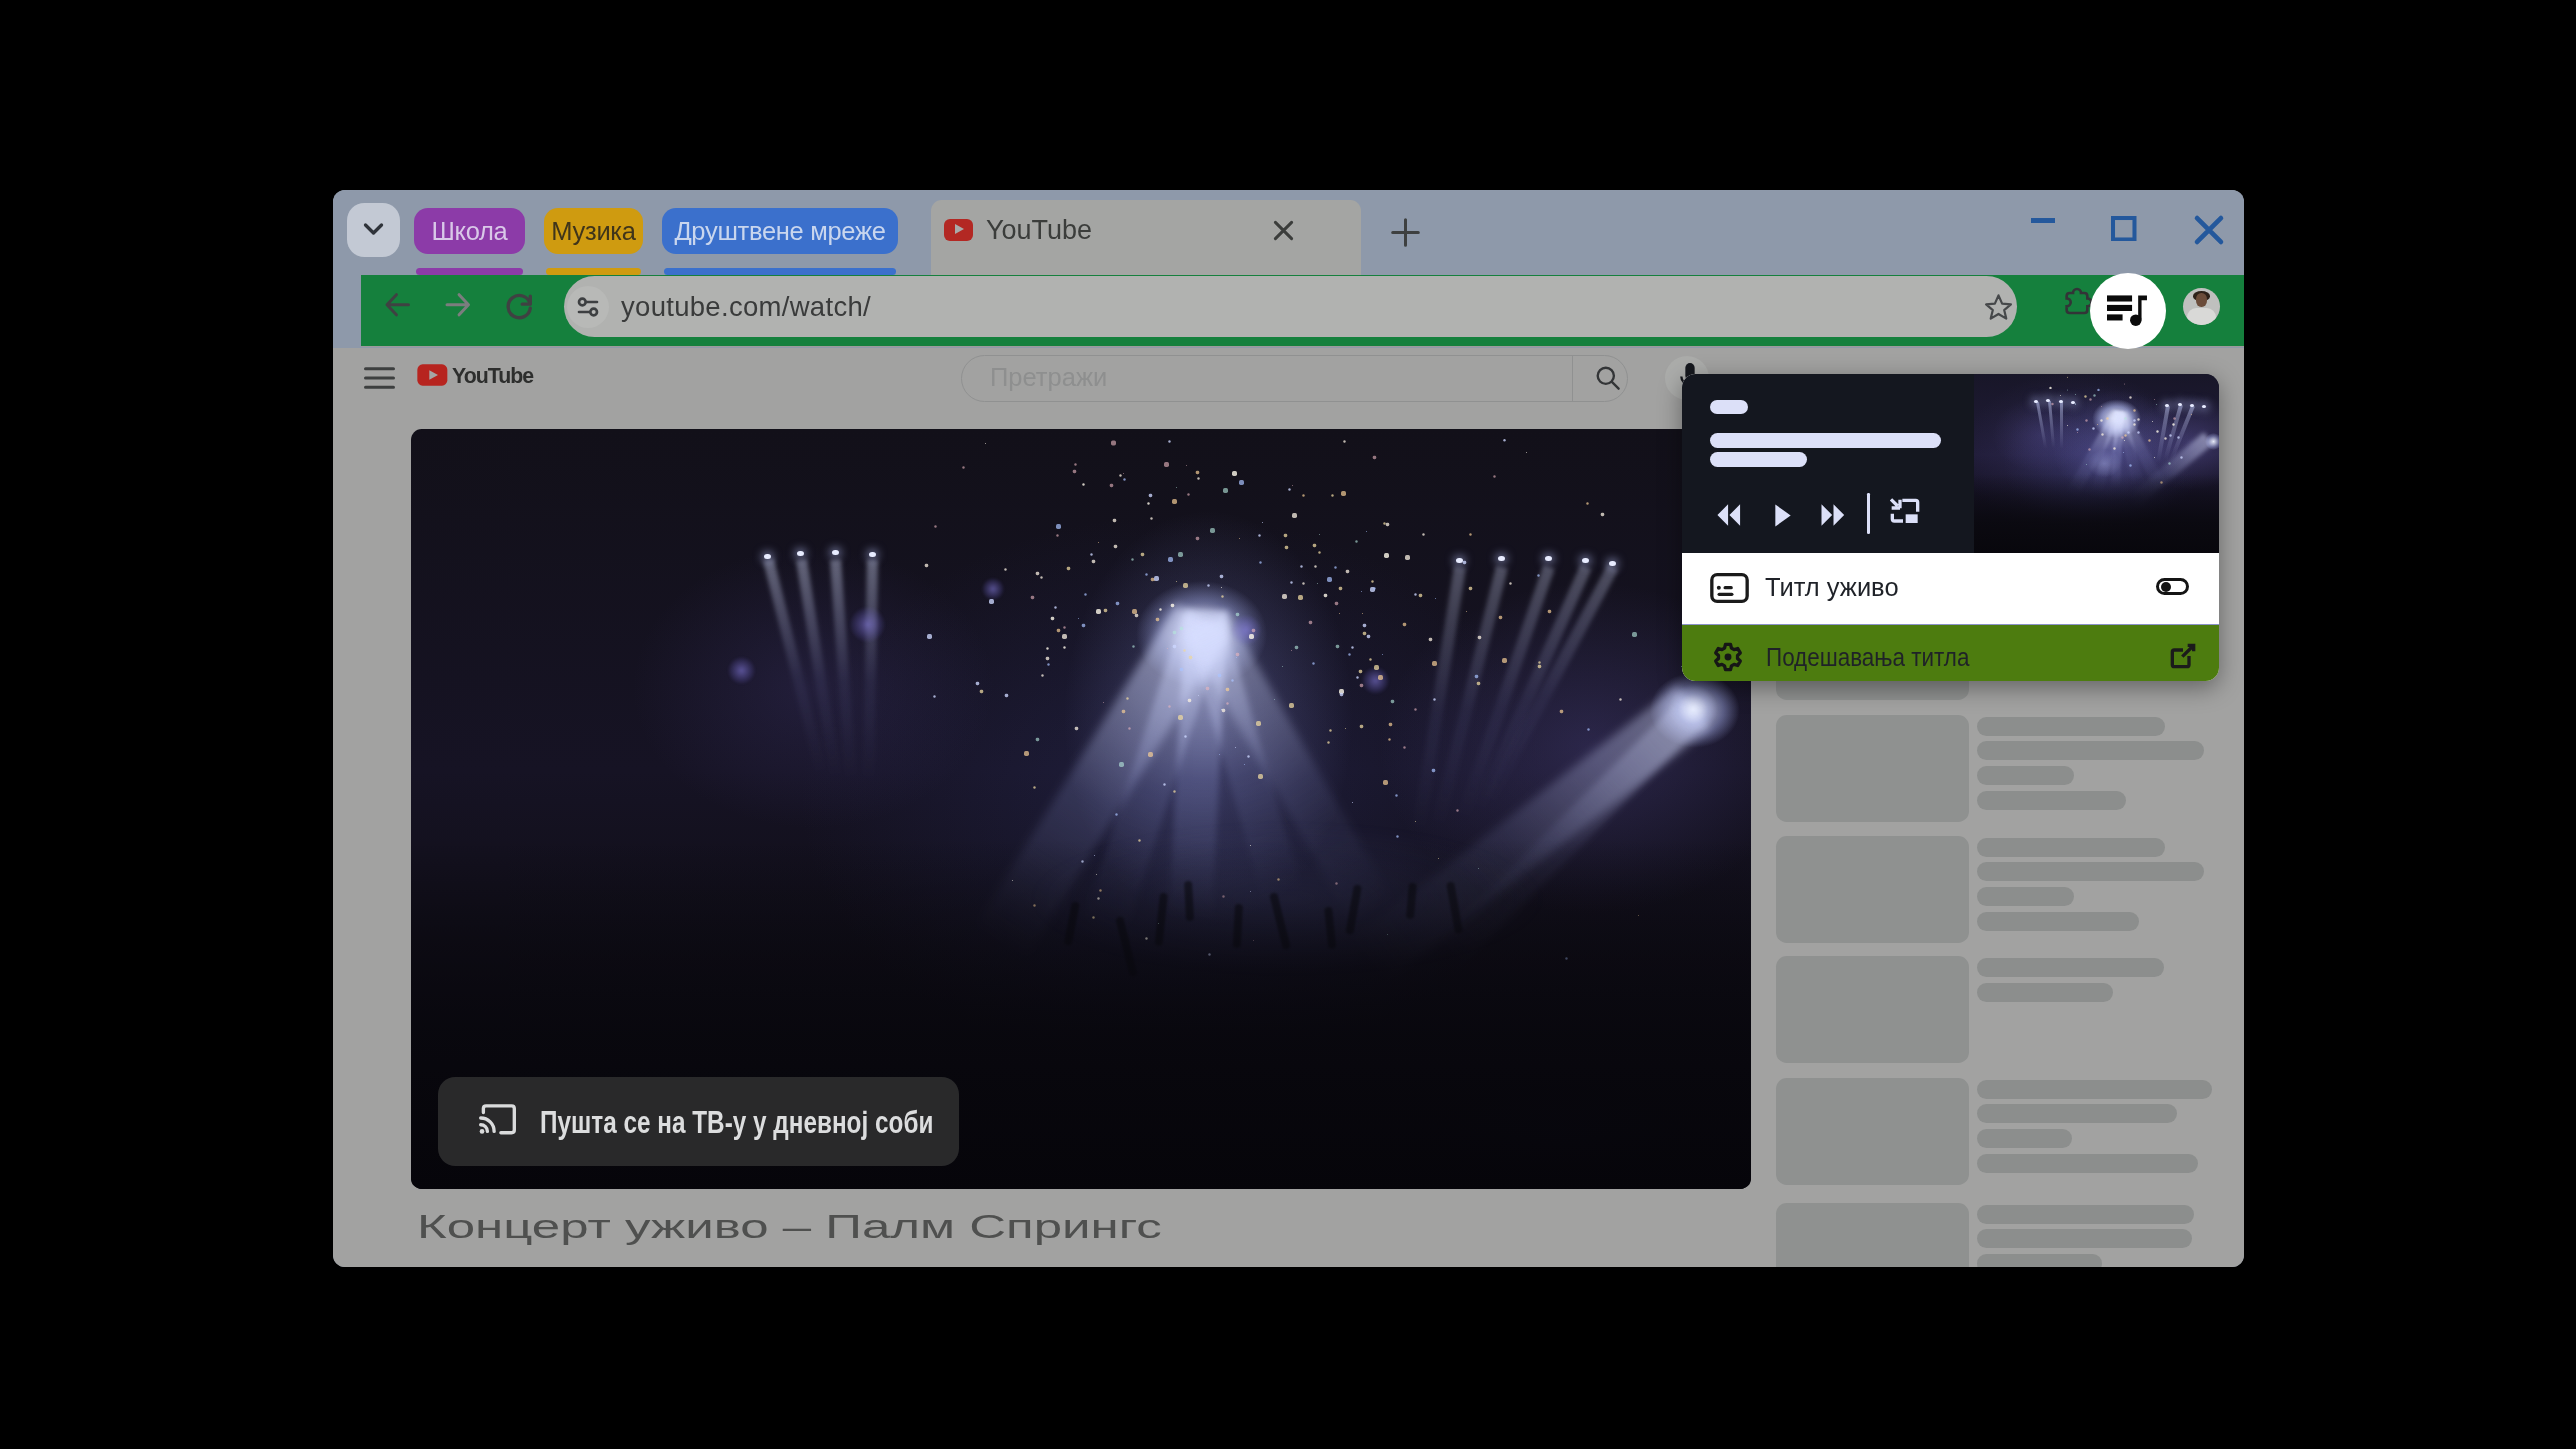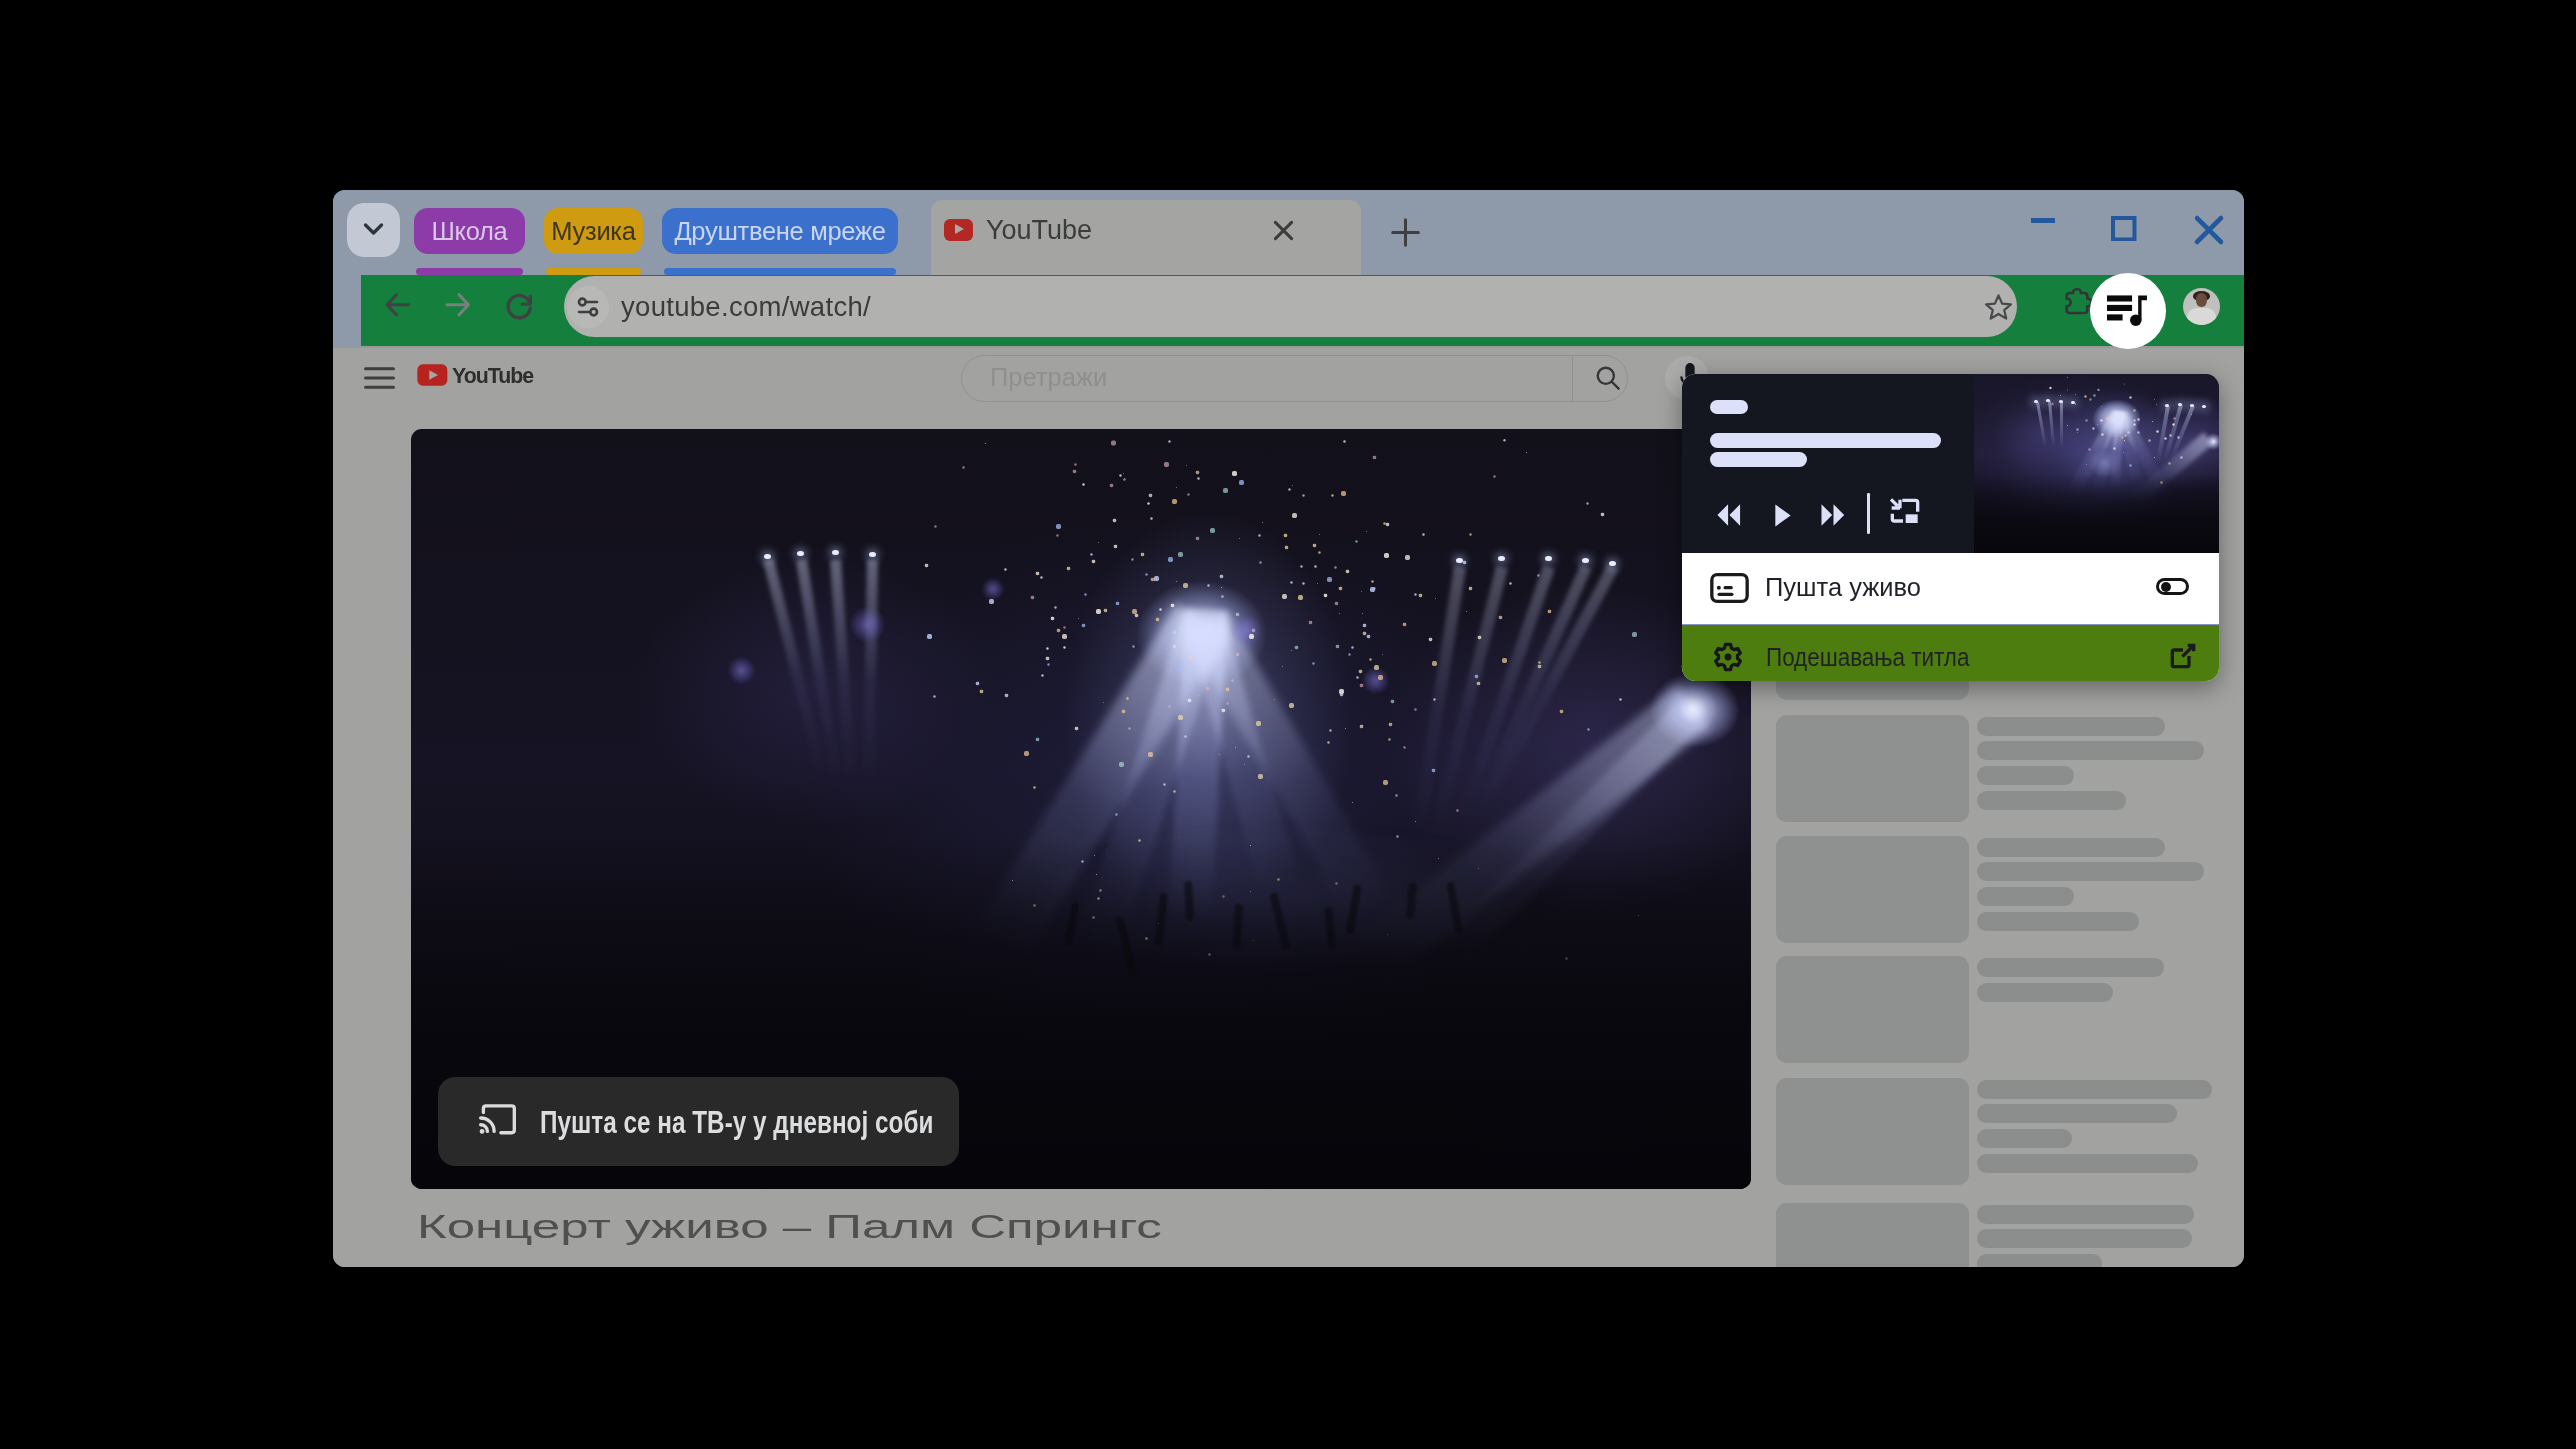--- a/index.html
+++ b/index.html
@@ -725,21 +725,21 @@
       <div id="pcrowd"></div>
     </div>
   </div>
   <div id="prow1">
     <svg class="wicon" style="left:27.5px; top:19.5px;" width="39" height="30" viewBox="0 0 58 45">
       <rect x="2.5" y="2.5" width="53" height="40" rx="8" fill="none" stroke="#1b1b1b" stroke-width="5"></rect>
       <circle cx="13" cy="22" r="3" fill="#1b1b1b"></circle>
       <rect x="20" y="19.5" width="14" height="5" rx="2.5" fill="#1b1b1b"></rect>
       <rect x="11" y="29.5" width="24" height="5" rx="2.5" fill="#1b1b1b"></rect>
     </svg>
-    <span class="ptext" style="position:absolute; left:83px; top:20px;">Пушта уживо</span>
+    <span class="ptext" style="position:absolute; left:83px; top:20px;">Титл уживо</span>
     <div id="toggle"></div>
   </div>
   <div id="prow2">
     <svg class="wicon" style="left:30px; top:16px;" width="32" height="32" viewBox="0 0 48 48">
       <g fill="none" stroke="#161616" stroke-width="5" stroke-linejoin="round">
       <path d="M20.2 5 L27.8 5 L29.2 10.6 L33.1 12.9 L38.6 11.3 L42.4 17.9 L38.3 21.8 L38.3 26.2 L42.4 30.1 L38.6 36.7 L33.1 35.1 L29.2 37.4 L27.8 43 L20.2 43 L18.8 37.4 L14.9 35.1 L9.4 36.7 L5.6 30.1 L9.7 26.2 L9.7 21.8 L5.6 17.9 L9.4 11.3 L14.9 12.9 L18.8 10.6 Z"></path>
       </g>
       <circle cx="24" cy="24" r="5.2" fill="#161616"></circle>
     </svg>
     <span class="ptext" style="position:absolute; left:84px; top:18px; transform:scaleX(0.88); transform-origin:left center; display:inline-block;">Подешавања титла</span>

